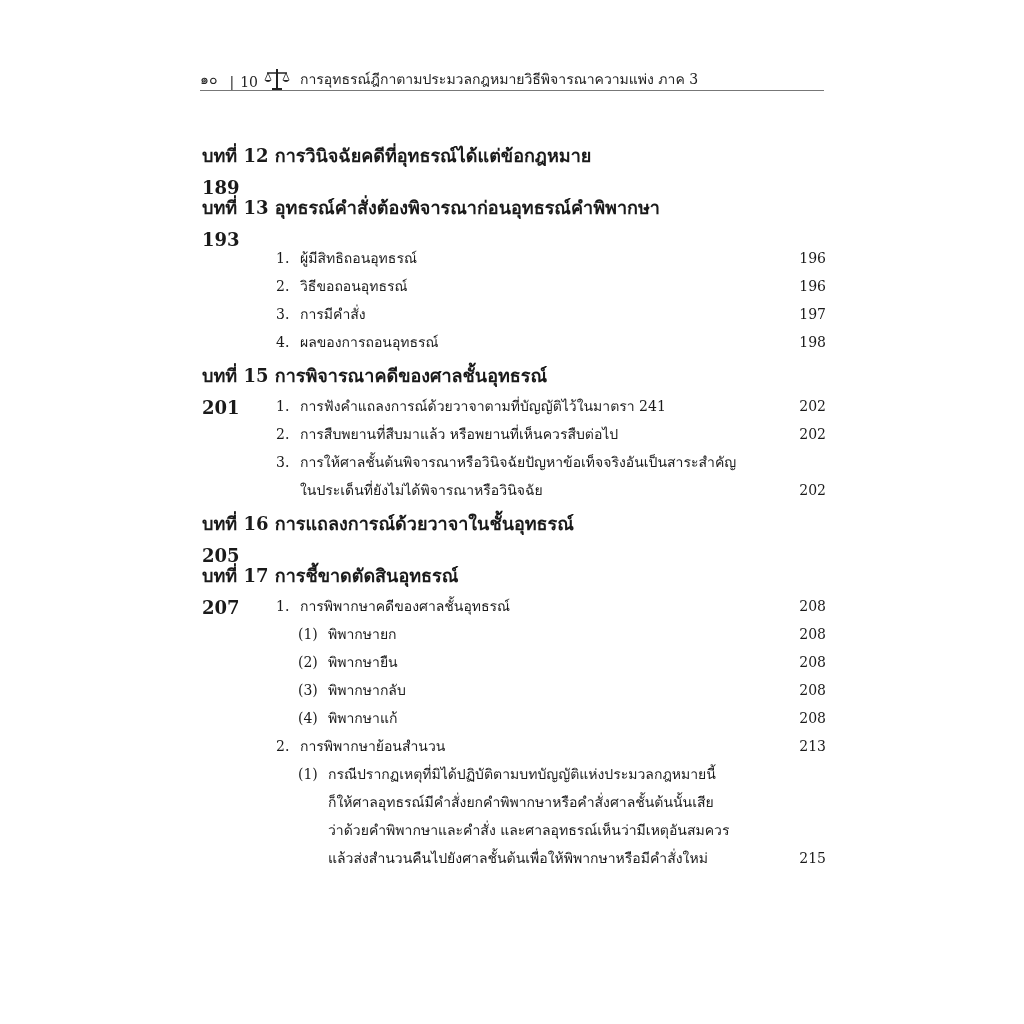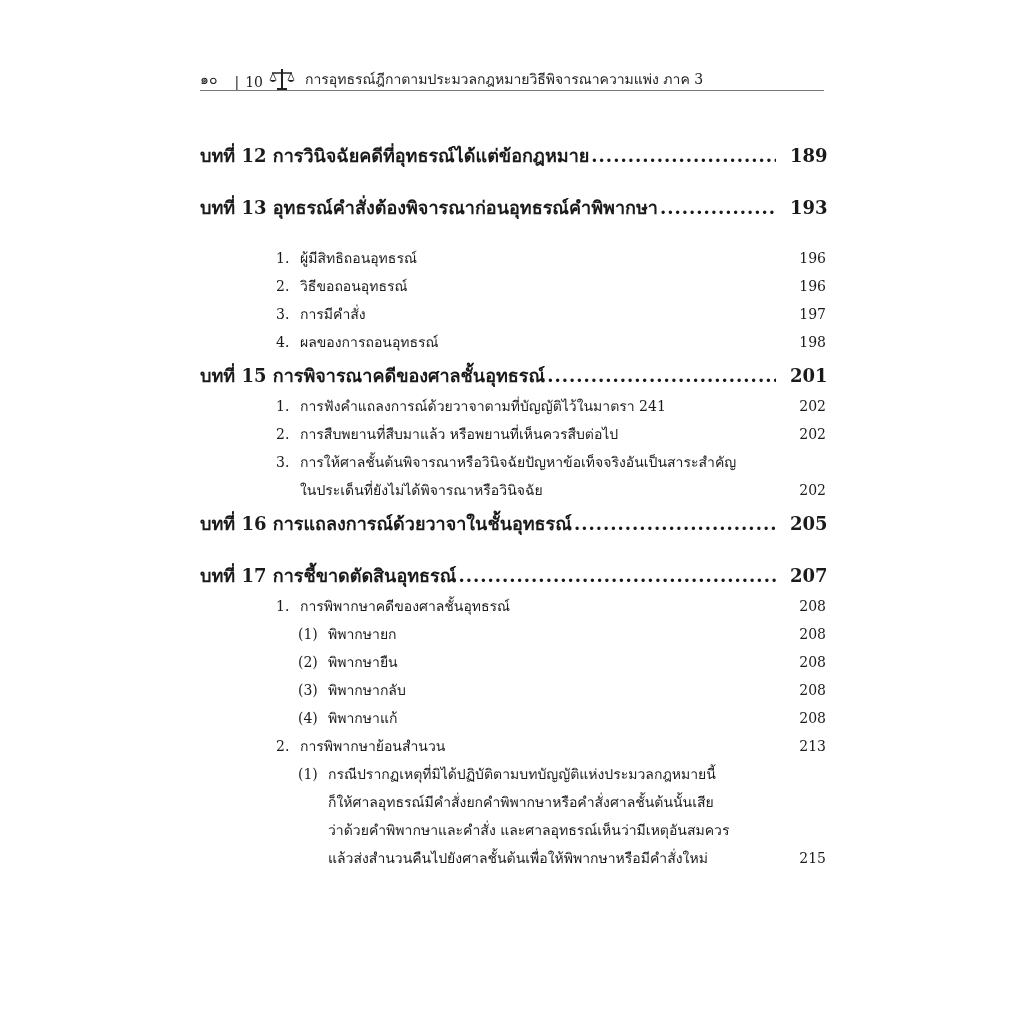--- a/index.html
+++ b/index.html
@@ -1,23 +1,23 @@
 <!DOCTYPE html>
 <html><head>
 <meta charset="utf-8">
 <style>
   html, body { margin: 0; padding: 0; background: #ffffff; }
   body { width: 1024px; height: 1024px; position: relative; overflow: hidden; font-family: "DejaVu Serif", "Liberation Serif", serif; color: #1a1a1a; }
   .header { position: absolute; left: 200px; top: 64px; width: 624px; height: 26px; display: flex; align-items: flex-end; font-size: 14px; color: #222; }
-  .header .thai-num { margin-right: 11px; font-family: Liberation Mono, monospace; }
+  .header .thai-num { margin-right: 6px; font-family: Liberation Mono, monospace; }
   .header .sep { margin: 0 6px; }
   .header .scale { width: 26px; height: 22px; margin: 0 10px 0 6px; }
   .header-rule { position: absolute; left: 200px; top: 90px; width: 624px; height: 1px; background: #777; }
   .toc { position: absolute; left: 200px; top: 140px; width: 626px; }
-  .chapter { display: flex; align-items: baseline; font-weight: bold; font-size: 18px; height: 32px; line-height: 32px; }
+  .chapter { display: flex; align-items: baseline; font-weight: bold; font-size: 18px; height: 32px; line-height: 32px; flex-direction: column; }
   .chapter .label { white-space: nowrap; }
   .chapter .dots { flex: 1; overflow: hidden; white-space: nowrap; margin: 0 14px 0 2px; letter-spacing: 1px; }
   .chapter .dots::after { content: "................................................................................................................................................"; }
   .chapter .page { width: 36px; text-align: right; }
   .item { display: flex; align-items: baseline; font-size: 14px; height: 28px; line-height: 28px; }
   .item .num { width: 24px; }
   .item .text { flex: 1; white-space: nowrap; }
   .item .page { width: 40px; text-align: right; }
   .lvl1 { padding-left: 76px; }
   .lvl2 { padding-left: 98px; }

